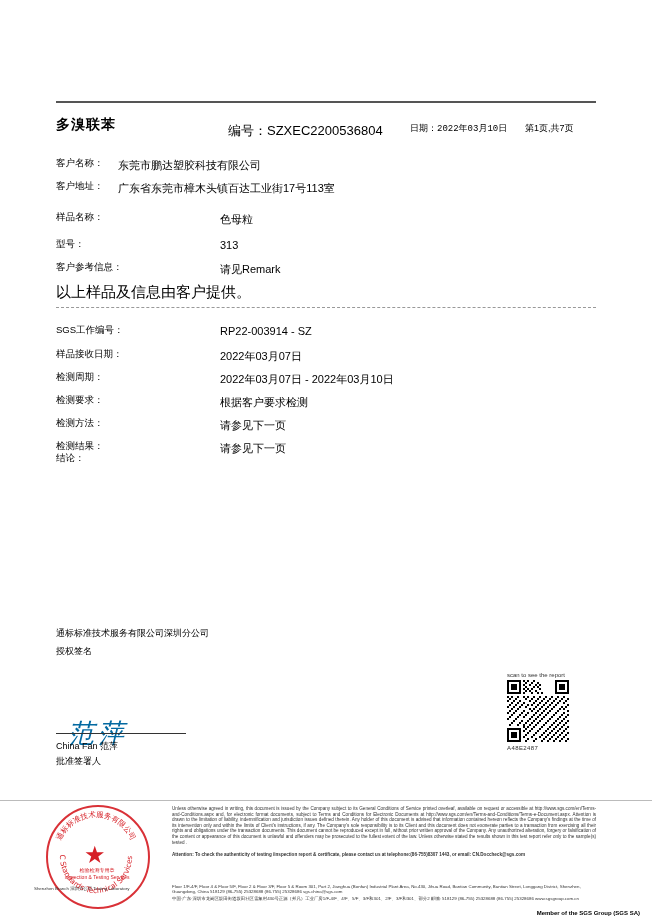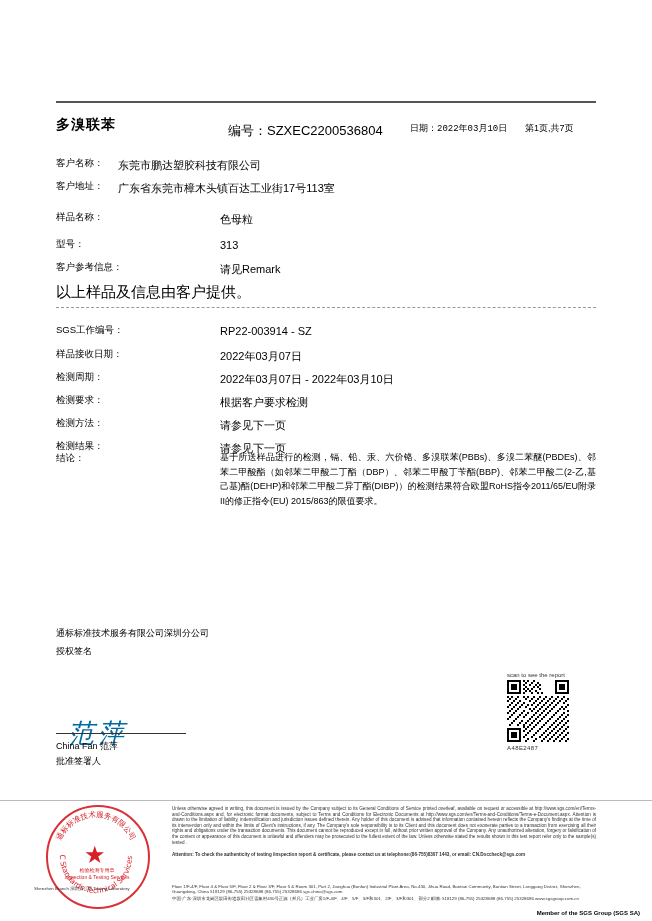--- a/index.html
+++ b/index.html
@@ -338,21 +338,20 @@
   <div class="row-label" style="top:394px">检测要求：</div>
   <div class="row-value v-ind2" style="top:395px">根据客户要求检测</div>
 
   <div class="row-label" style="top:417px">检测方法：</div>
   <div class="row-value v-ind2" style="top:418px">请参见下一页</div>
 
   <div class="row-label" style="top:440px">检测结果：</div>
   <div class="row-value v-ind2" style="top:441px">请参见下一页</div>
 
   <div class="row-label" style="top:452px">结论：</div>
-  <div class="concl-text">基于所送样品进行的检测，镉、铅、汞、六价铬、多溴联苯(PBBs)、多溴二苯醚(PBDEs)、邻苯二甲酸酯（如邻苯二甲酸二丁酯（DBP）、邻苯二甲酸丁苄酯(BBP)、邻苯二甲酸二(2-乙,基己基)酯(DEHP)和邻苯二甲酸二异丁酯(DIBP)）的检测结果符合欧盟RoHS指令2011/65/EU附录II的修正指令(EU) 2015/863的限值要求。</div>
 
   <div class="company-line" style="top:627px">通标标准技术服务有限公司深圳分公司</div>
   <div class="company-line" style="top:645px">授权签名</div>
 
   <div class="sig-img">范萍</div>
   <div class="sig-rule"></div>
   <div class="sig-name">China Fan 范萍</div>
   <div class="sig-role">批准签署人</div>
 
   <div class="qr-caption">scan to see the report</div>

